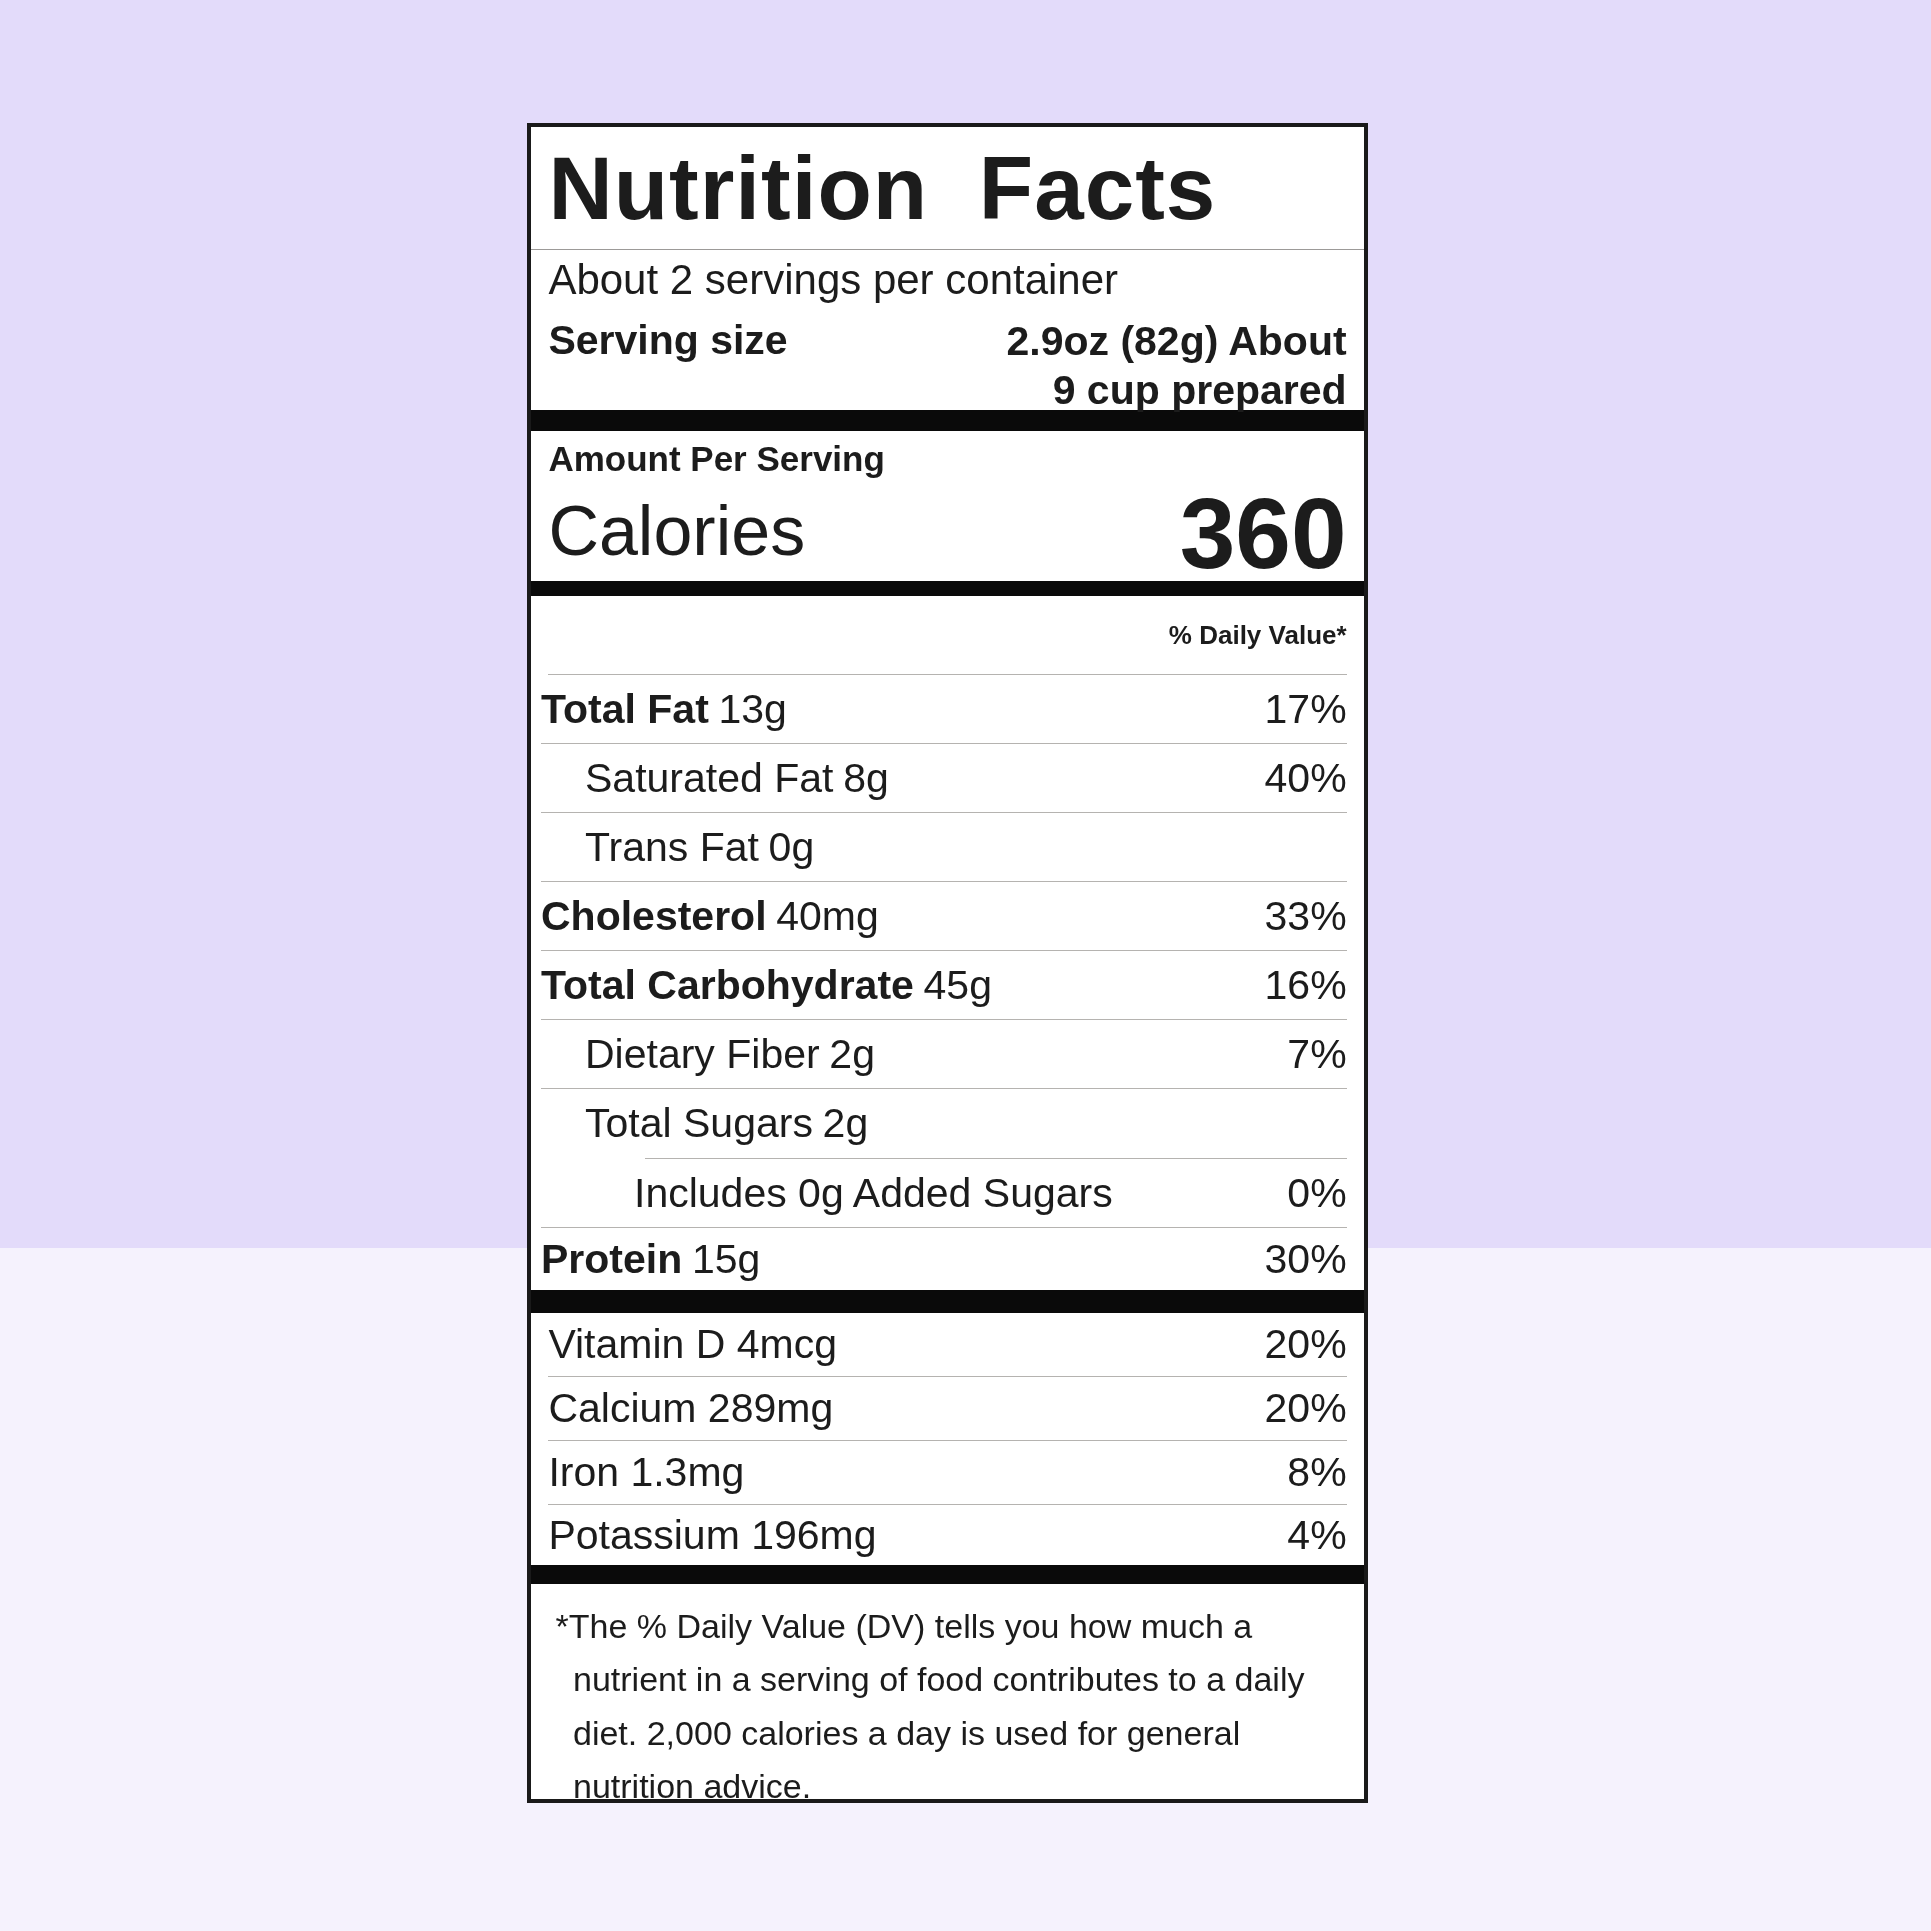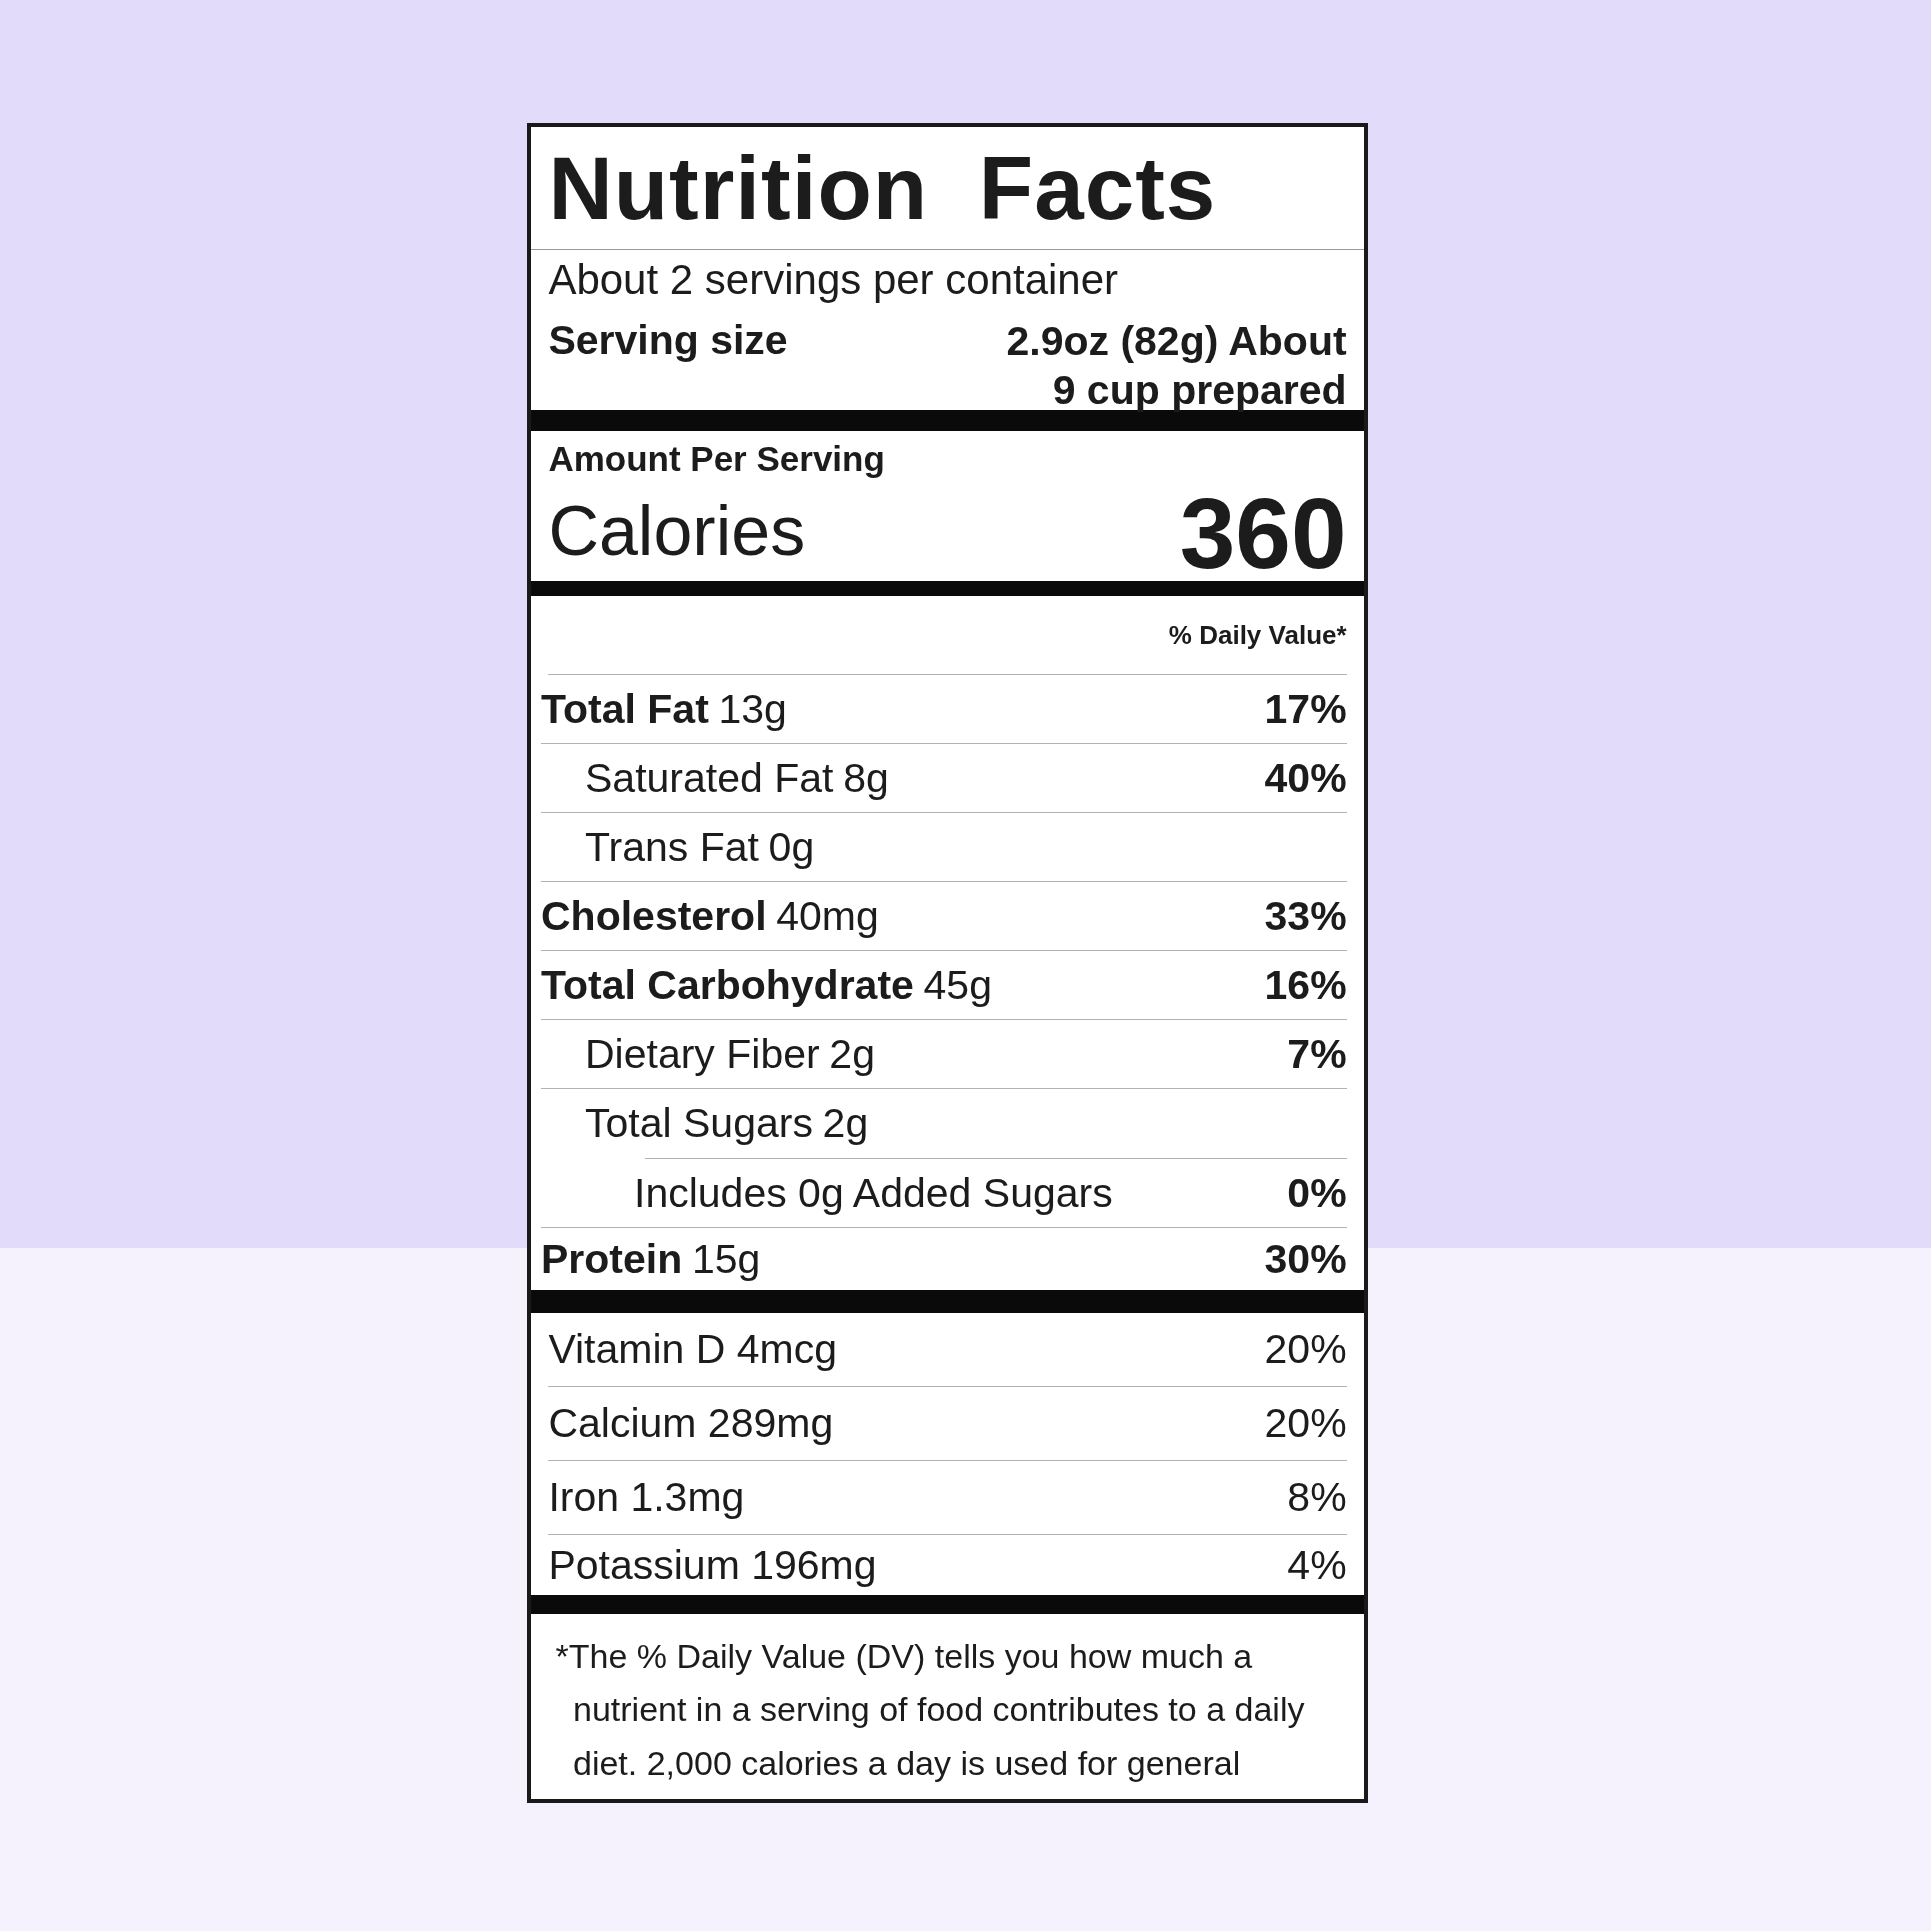--- a/index.html
+++ b/index.html
@@ -69,34 +69,34 @@
   }
   .row {
     display: flex; justify-content: space-between; align-items: center;
     font-size: 41px; font-weight: 400;
     height: 69px;
     border-bottom: 1.9px solid #b5b3b0;
     margin-left: 10px; margin-right: 17.4px;
   }
   .row .nm b { font-weight: 700; }
   .row .amt { margin-left: 9.7px; }
-  .row .dv { font-weight: 700; }
+  .row .dv { font-weight: 400; }
   .indent1 .nm { padding-left: 44px; }
   .indent2 .nm { padding-left: 93px; }
   .no-border { border-bottom: none; }
   .divider-indented {
     border-bottom: 1.9px solid #b5b3b0;
     margin-left: 114px; margin-right: 17.4px; height: 0;
   }
   .row-protein { height: 62px; }
 
   .micro {
     display: flex; justify-content: space-between; align-items: center;
     font-size: 41px; font-weight: 400;
-    height: 74px;
+    height: 64px;
     border-bottom: 1.9px solid #b5b3b0;
     margin-left: 17.4px; margin-right: 17.4px;
   }
   .micro .dv { font-weight: 400; }
   .micro-last { border-bottom: none; height: 60px; }
 
   .footnote {
     font-size: 34px; line-height: 1.57;
     padding: 15.4px 39px 0 42px;
     text-indent: -17.4px;

